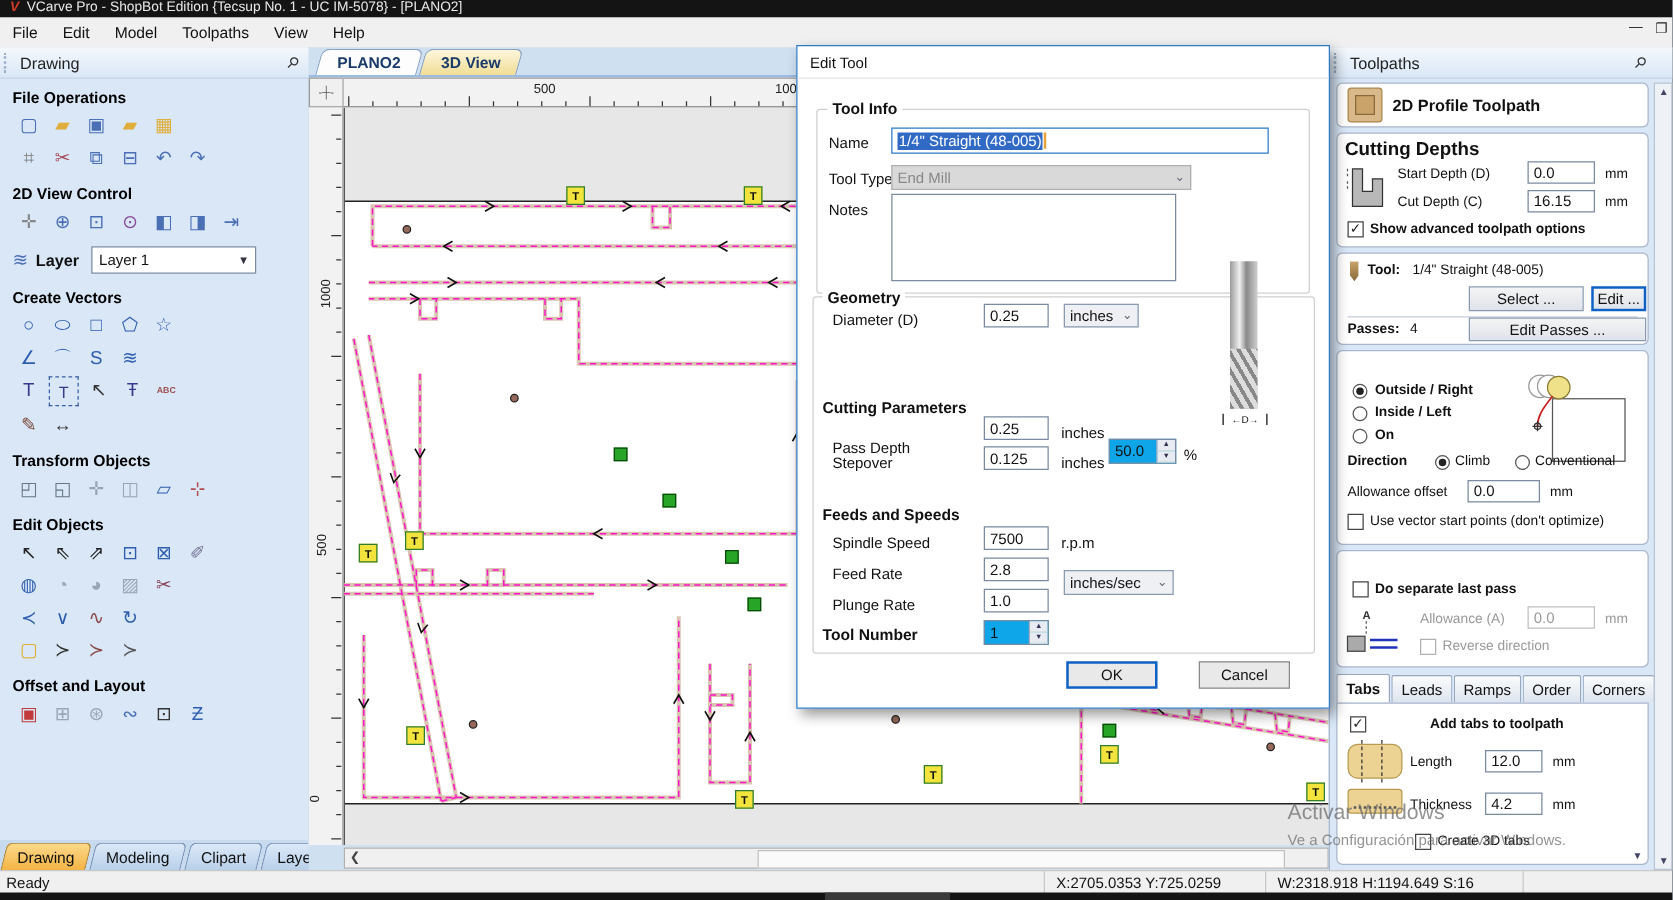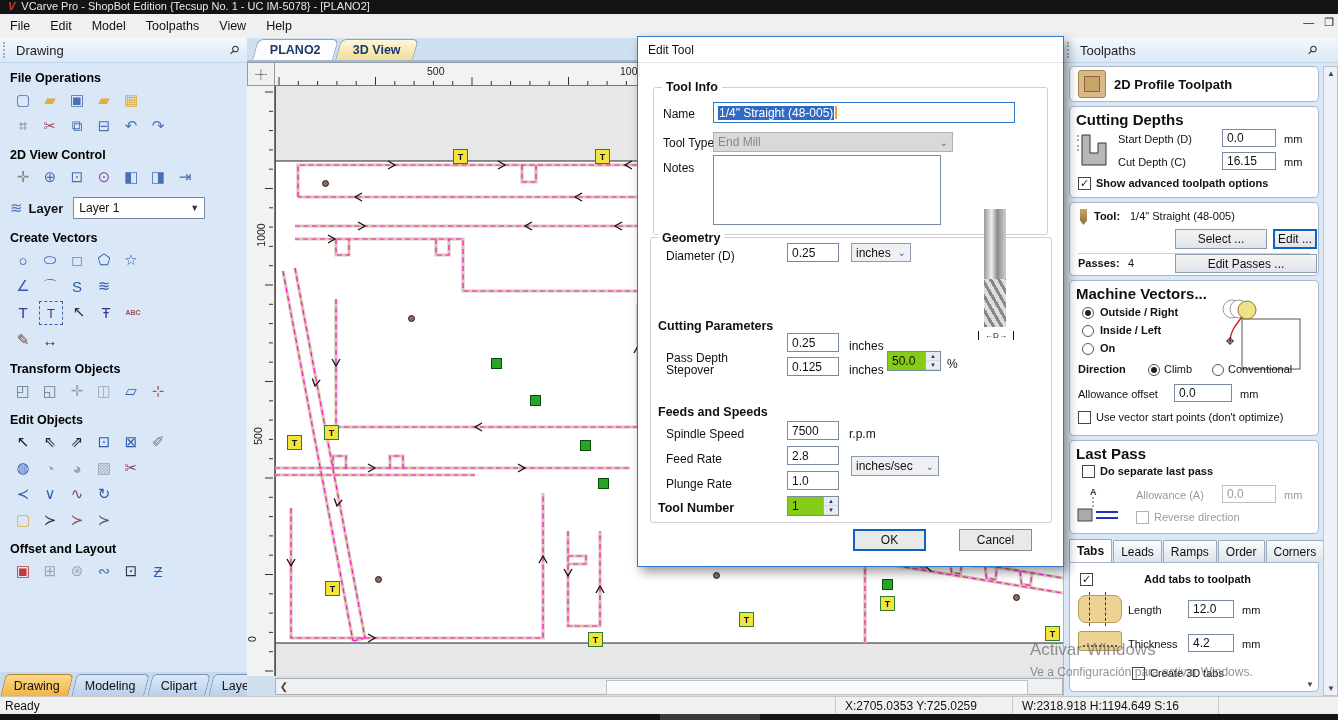--- a/index.html
+++ b/index.html
@@ -74,21 +74,21 @@
   .dlg-label{position:absolute;font-size:12px;color:#111;}
   .dlg-bold{font-weight:bold;font-size:12.5px;}
   .dlg-input{position:absolute;border:1px solid #7a8aa0;background:#fff;font-size:12px;
              display:flex;align-items:center;padding-left:4px;box-sizing:border-box;}
   .sel-text{background:#316ac5;color:#fff;padding:0 1px;}
   .caret{display:inline-block;width:2px;height:13px;background:#e8a33d;margin-left:1px;}
   .combo{position:absolute;border:1px solid #8a9ab0;background:#fff;display:flex;align-items:center;
          justify-content:space-between;font-size:12px;padding:0 4px;box-sizing:border-box;}
   .combo.disabled{background:#d9d9d9;color:#888;border-color:#b0b0b0;}
   .chev{color:#667;font-size:10px;}
-  .spin{position:absolute;border:1px solid #7a8aa0;background:#84cc16;box-sizing:border-box;display:flex;}
+  .spin{position:absolute;border:1px solid #7a8aa0;background:#0ea5e9;box-sizing:border-box;display:flex;}
   .spin .val{flex:1;display:flex;align-items:center;padding-left:4px;font-size:12px;}
   .spin .btns{width:14px;border-left:1px solid #aab;display:flex;flex-direction:column;}
   .spin .btns div{flex:1;background:#e8ecf2;font-size:6px;color:#335;display:flex;align-items:center;justify-content:center;border-bottom:1px solid #cdd;}
   .btn{position:absolute;background:#e9e9e9;border:1px solid #8a8a8a;display:flex;align-items:center;
        justify-content:center;font-size:12px;box-sizing:border-box;}
   .btn.focused{border:2px solid #0f62c4;}
   #tool-img{position:absolute;left:346px;top:172px;width:22px;height:118px;
             background:linear-gradient(90deg,#9a9a9a,#efefef 35%,#8a8a8a 60%,#cfcfcf);}
   #tool-img .flutes{position:absolute;left:0;bottom:0;width:100%;height:48px;
             background:repeating-linear-gradient(60deg,#888 0 3px,#ddd 3px 7px);}
@@ -637,21 +637,20 @@
       <span class="rp-label" style="left:60px;top:7px;">1/4" Straight  (48-005)</span>
       <div class="rp-btn" style="left:105px;top:26px;width:92px;height:20px;">Select ...</div>
       <div class="rp-btn focused" style="left:203px;top:26px;width:44px;height:20px;">Edit ...</div>
       <div class="sep-line" style="top:50px;"></div>
       <span class="rp-label" style="left:8px;top:54px;font-weight:bold;">Passes:</span>
       <span class="rp-label" style="left:58px;top:54px;">4</span>
       <div class="rp-btn" style="left:105px;top:51px;width:142px;height:19px;">Edit Passes ...</div>
     </div>
 
     <div class="rp-box" style="top:242px;height:156px;">
-      <div class="rp-title">Machine Vectors...</div>
       <span class="radio sel" style="left:12px;top:26px;"></span>
       <span class="rp-label" style="left:30px;top:25px;font-weight:bold;">Outside / Right</span>
       <span class="radio" style="left:12px;top:44px;"></span>
       <span class="rp-label" style="left:30px;top:43px;font-weight:bold;">Inside / Left</span>
       <span class="radio" style="left:12px;top:62px;"></span>
       <span class="rp-label" style="left:30px;top:61px;font-weight:bold;">On</span>
       <svg width="105" height="78" style="position:absolute;left:138px;top:16px;">
         <rect x="34" y="22" width="58" height="50" fill="#fff" stroke="#555"></rect>
         <circle cx="24" cy="12" r="9" fill="#fff" stroke="#999"></circle>
         <circle cx="31" cy="12" r="9" fill="#fff" stroke="#999"></circle>
@@ -666,21 +665,20 @@
       <span class="radio" style="left:142px;top:83px;"></span>
       <span class="rp-label" style="left:158px;top:82px;">Conventional</span>
       <span class="rp-label" style="left:8px;top:107px;">Allowance offset</span>
       <div class="rp-input" style="left:104px;top:103px;width:58px;height:18px;">0.0</div>
       <span class="rp-label" style="left:170px;top:107px;">mm</span>
       <span class="cbx" style="left:8px;top:130px;"></span>
       <span class="rp-label" style="left:26px;top:130px;">Use vector start points (don't optimize)</span>
     </div>
 
     <div class="rp-box" style="top:402px;height:94px;">
-      <div class="rp-title">Last Pass</div>
       <span class="cbx" style="left:12px;top:24px;"></span>
       <span class="rp-label" style="left:30px;top:24px;font-weight:bold;">Do separate last pass</span>
       <svg width="46" height="38" style="position:absolute;left:6px;top:44px;">
         <text x="14" y="10" font-size="9" font-weight="bold" fill="#333">A</text>
         <line x1="17" y1="12" x2="17" y2="24" stroke="#555" stroke-dasharray="2,2"></line>
         <rect x="2" y="24" width="14" height="12" fill="#aaa" stroke="#444"></rect>
         <line x1="20" y1="27" x2="42" y2="27" stroke="#2233bb" stroke-width="2"></line>
         <line x1="20" y1="33" x2="42" y2="33" stroke="#2233bb" stroke-width="2"></line>
       </svg>
       <span class="rp-label" style="left:66px;top:48px;color:#999;">Allowance (A)</span>

